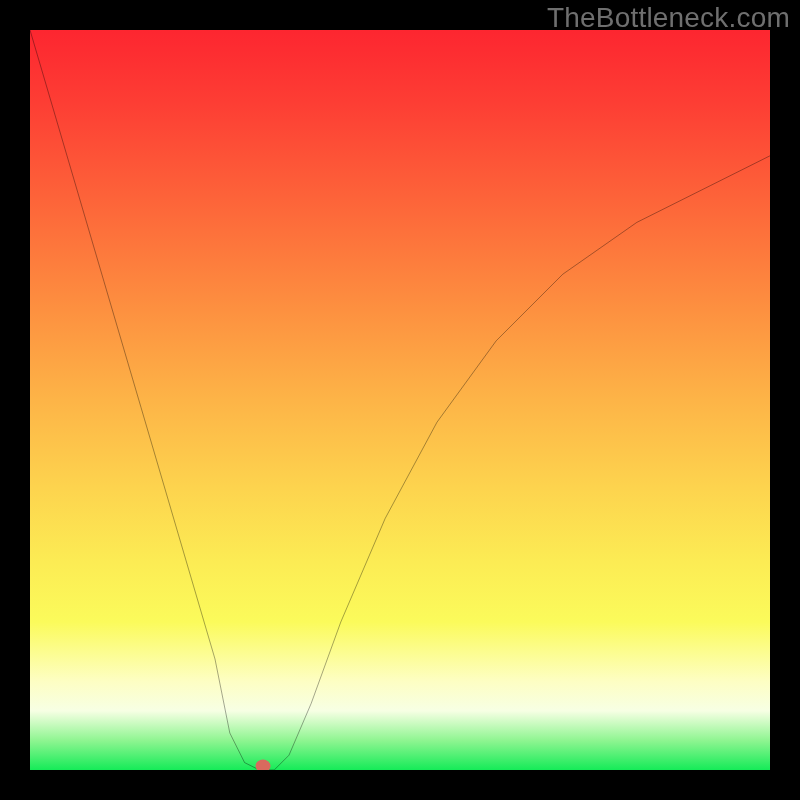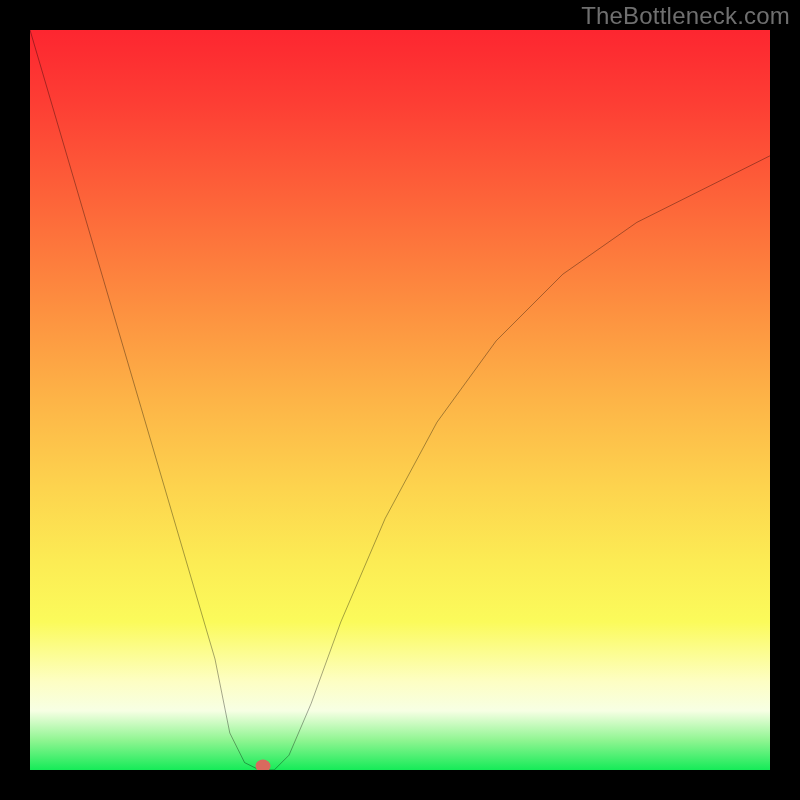--- a/index.html
+++ b/index.html
@@ -15,21 +15,21 @@
     position: relative;
     width: 800px;
     height: 800px;
     background: #000;
   }
   .watermark {
     position: absolute;
     top: 2px;
     right: 10px;
     color: #6f6f6f;
-    font-size: 24px;
+    font-size: 28px;
     font-weight: 400;
     letter-spacing: 0.2px;
     z-index: 5;
     user-select: none;
   }
   .plot-area {
     position: absolute;
     left: 30px;
     top: 30px;
     width: 740px;

